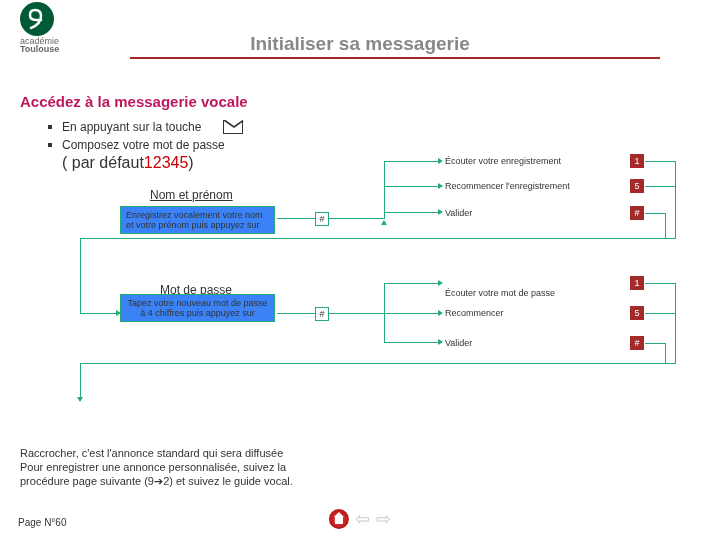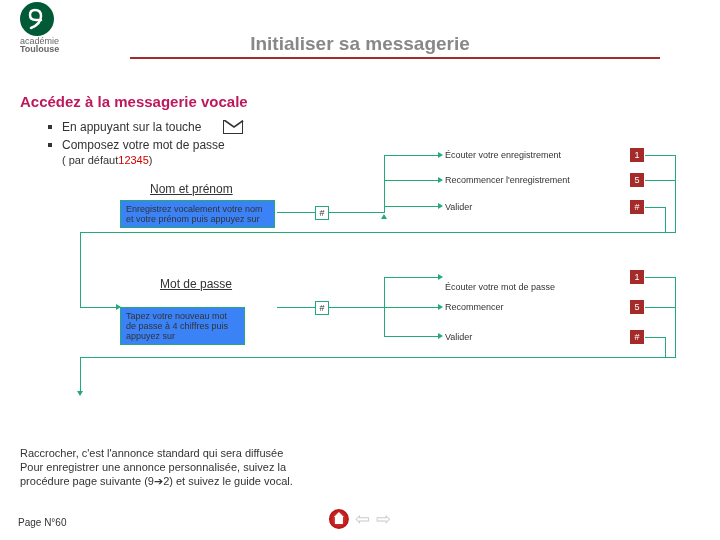--- a/index.html
+++ b/index.html
@@ -67,21 +67,21 @@
   <div class="bullets">
     <div class="bullet-row">
       <span class="bullet-sq"></span>
       <span class="txt">En appuyant sur la touche</span>
       <span class="envelope"></span>
     </div>
     <div class="bullet-row" style="margin-top:4px">
       <span class="bullet-sq"></span>
       <span class="txt">Composez votre mot de passe</span>
     </div>
-    <div class="bullet-row default" style="margin-left:14px; margin-top:-2px; font-size:11px;">
+    <div class="bullet-row default" style="margin-left:14px; margin-top:-2px; font-size:16px;">
       <span>( par défaut </span>
       <span class="num">12345</span>
       <span>)</span>
     </div>
   </div>
 
   <div class="diagram">
 
     <div class="dtitle" style="left:130px; top:10px;">Nom et prénom</div>
     <div class="dbox" style="left:100px; top:28px; width:155px;">Enregistrez vocalement votre nom et votre prénom puis appuyez sur</div>
@@ -112,21 +112,21 @@
     <div class="flowline" style="left:645px; top:35px; width:1px; height:25px;"></div>
     <div class="flowline" style="left:60px; top:60px; width:596px; height:1px;"></div>
     <div class="flowline" style="left:60px; top:60px; width:1px; height:75px;"></div>
     <div class="flowline" style="left:60px; top:135px; width:38px; height:1px;"></div>
     <div class="arrow-r" style="left:96px; top:132px;"></div>
 
     <div class="flowline" style="left:364px; top:60px; width:292px; height:1px;"></div>
     <div class="arrow-u" style="left:361px; top:42px;"></div>
 
     <div class="dtitle" style="left:140px; top:105px;">Mot de passe</div>
-    <div class="dbox" style="left:100px; top:135px; width:125px;">Tapez votre nouveau mot de passe à 4 chiffres puis appuyez sur</div>
+    <div class="dbox" style="left:100px; top:116px; width:155px;text-align:center;">Tapez votre nouveau mot de passe à 4 chiffres puis appuyez sur</div>
     <div class="hashbox" style="left:295px; top:129px;">#</div>
 
     <div class="dlabel" style="left:425px; top:110px;">Écouter votre mot de passe</div>
     <div class="kbox" style="left:610px; top:98px;">1</div>
     <div class="dlabel" style="left:425px; top:130px;">Recommencer</div>
     <div class="kbox" style="left:610px; top:128px;">5</div>
     <div class="dlabel" style="left:425px; top:160px;">Valider</div>
     <div class="kbox" style="left:610px; top:158px;">#</div>
 
     <div class="flowline" style="left:257px; top:135px; width:38px; height:1px;"></div>

